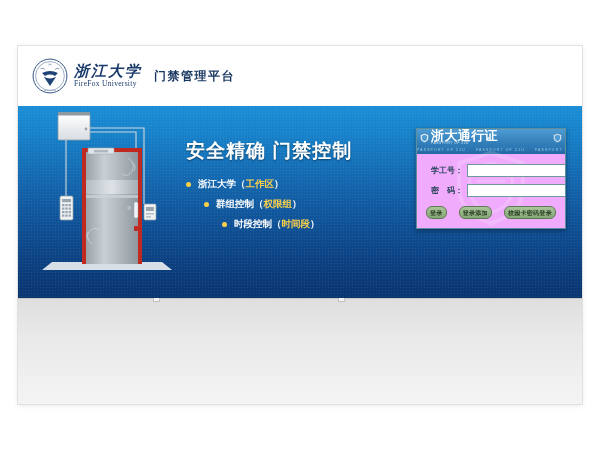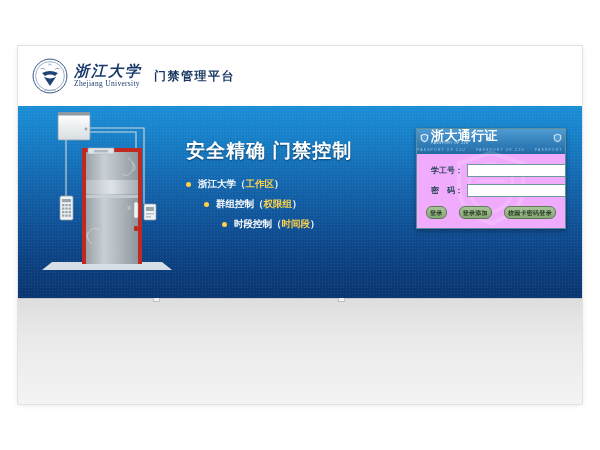--- a/index.html
+++ b/index.html
@@ -330,21 +330,21 @@
         <circle cx="50" cy="50" r="40" fill="none" stroke="#1f4377" stroke-width="1.2"></circle>
         <path d="M28 42 Q50 30 72 42 L64 50 Q50 42 36 50 Z" fill="#1f4377"></path>
         <path d="M33 52 L50 78 L67 52 Q50 62 33 52 Z" fill="#1f4377"></path>
         <path d="M46 20 q4 -8 8 0" fill="none" stroke="#1f4377" stroke-width="1.6"></path>
         <path d="M24 30 q8 -4 12 2" fill="none" stroke="#1f4377" stroke-width="1.4"></path>
         <path d="M76 30 q-8 -4 -12 2" fill="none" stroke="#1f4377" stroke-width="1.4"></path>
         <text x="50" y="92" font-size="7" fill="#1f4377" text-anchor="middle" font-family="Liberation Serif, serif">ZHEJIANG</text>
       </svg>
       <div id="wordmark">
         <div id="wordmark-cn">浙江大学</div>
-        <div id="wordmark-en">Zhejiang University</div>
+        <div id="wordmark-en">FireFox University</div>
       </div>
     </div>
     <div id="platform-title">门禁管理平台</div>
   </div>
 
   <div id="hero-banner">
     <div id="hero-dots"></div>
 
     <svg id="door-illustration" viewBox="0 0 150 180">
       <defs>

